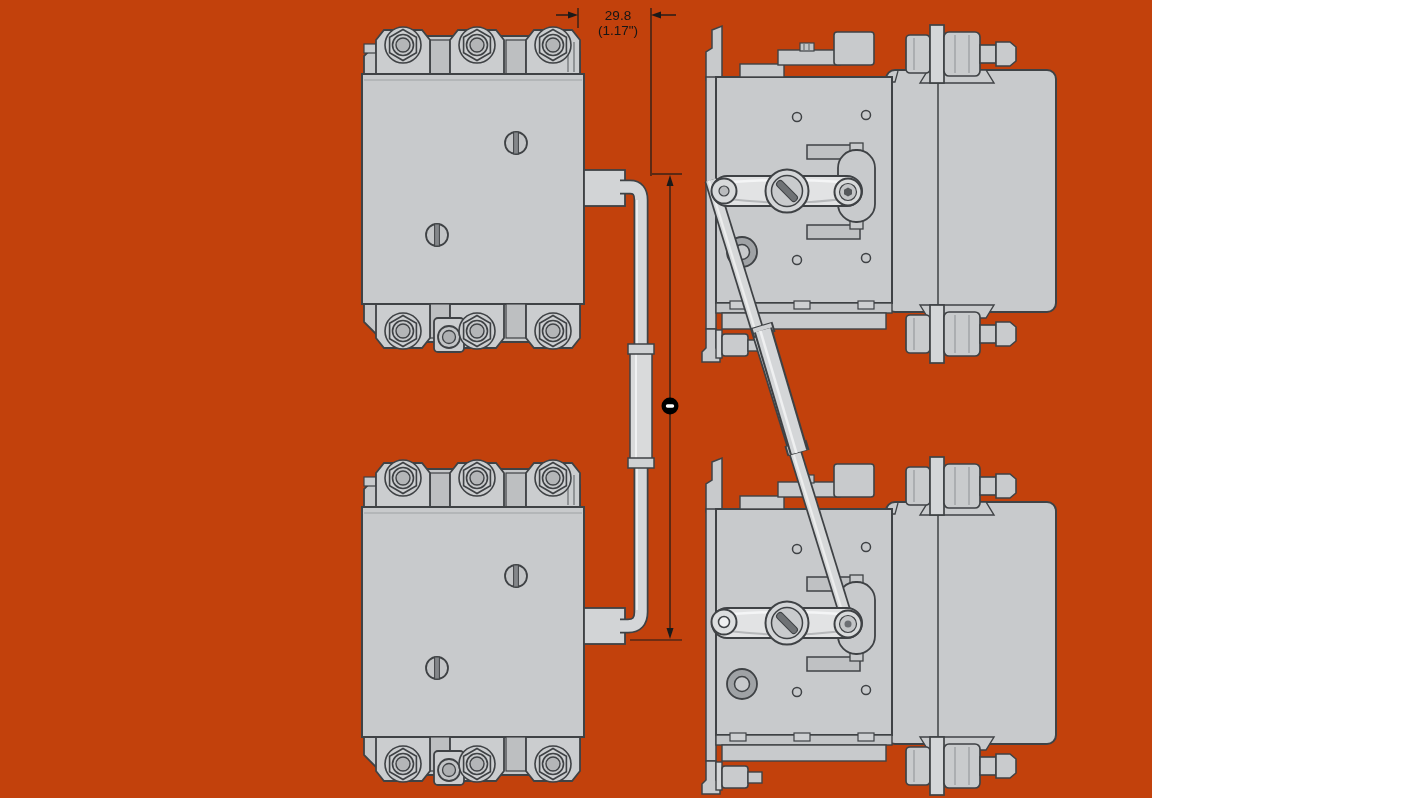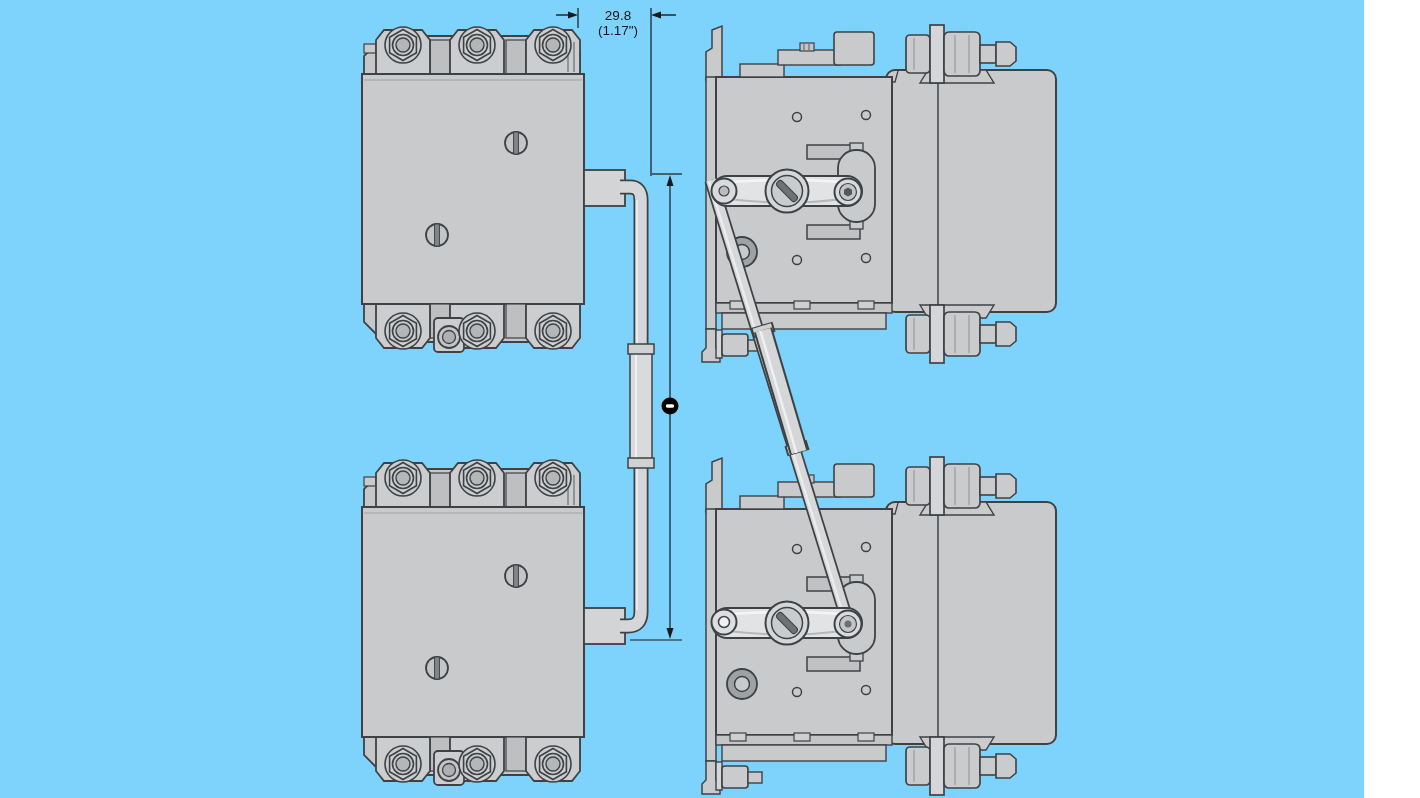--- a/index.html
+++ b/index.html
@@ -1,16 +1,16 @@
 <!DOCTYPE html>
 <html><head>
 <meta charset="utf-8">
 <style>
   html,body{margin:0;padding:0;background:#ffffff;}
-  .stage{position:relative;width:1364px;height:798px;background:#7dd3fc;overflow:hidden;}
+  .stage{position:relative;width:1152px;height:798px;background:#c2410c;overflow:hidden;}
   svg{display:block;}
   .dim-text{font-family:"Liberation Sans", sans-serif;font-size:13.5px;fill:#161616;}
 </style>
 </head>
 <body>
 
 <div class="stage">
 <svg width="1420" height="798" viewBox="0 0 1420 798">
 
   <defs>

